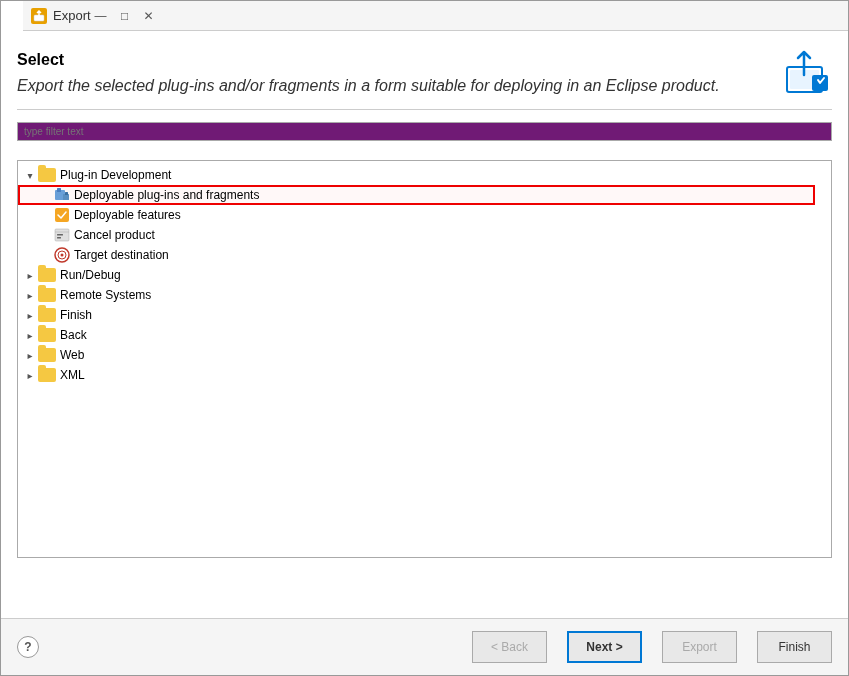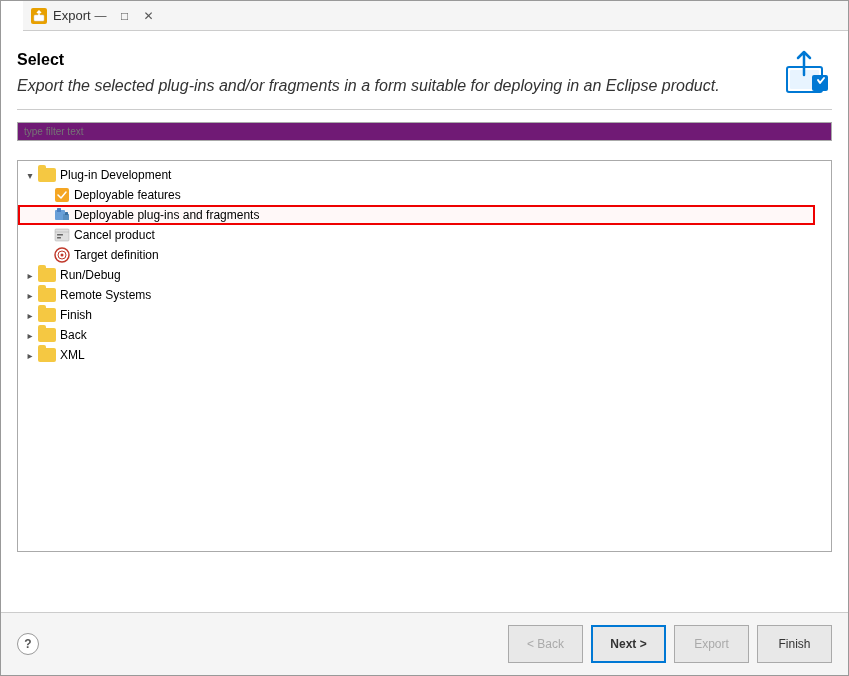--- a/index.html
+++ b/index.html
@@ -204,28 +204,28 @@
       font-weight: bold;
       color: #555;
       cursor: pointer;
       display: flex;
       align-items: center;
       justify-content: center;
     }
     .btn-spacer { flex: 1; }
     .dialog-btn {
       min-width: 75px;
-      height: 38px;
+      height: 32px;
       border: 1px solid #aaa;
       background: #e8e8e8;
       font-size: 12px;
       color: #333;
       cursor: pointer;
       padding: 0 12px;
-      margin-left: 8px;
+      margin-left: 20px;
       display: flex;
       align-items: center;
       justify-content: center;
     }
     .dialog-btn.primary {
       border: 2px solid #0078d4;
       background: #e8e8e8;
       font-weight: bold;
     }
     .dialog-btn.disabled {
@@ -294,59 +294,59 @@
 
     <div class="tree-container">
       <div class="tree-inner">
 
         <div class="tree-item">
           <span class="expand-btn open"></span>
           <div class="folder-icon"></div>
           <span class="item-label">Plug-in Development</span>
         </div>
 
-        <div class="tree-item indent-1">
-          <span class="expand-spacer"></span>
-          <svg class="svg-icon" viewBox="0 0 16 16">
-            <rect x="1" y="1" width="14" height="14" rx="2" fill="#f5a623"></rect>
-            <path d="M4 8 L7 11 L12 5" stroke="white" stroke-width="1.5" fill="none" stroke-linecap="round" stroke-linejoin="round"></path>
-          </svg>
-          <span class="item-label">Deployable features</span>
-        </div>
-
         <div class="tree-item indent-1 highlighted">
           <span class="expand-spacer"></span>
           <svg class="svg-icon" viewBox="0 0 16 16">
             <rect x="1" y="3" width="10" height="10" rx="1" fill="#6a9fd8"></rect>
             <rect x="3" y="1" width="4" height="4" rx="0.5" fill="#4a7fc0"></rect>
             <rect x="9" y="7" width="6" height="6" rx="0.5" fill="#5b8ec0"></rect>
             <rect x="11" y="5" width="3" height="3" rx="0.5" fill="#3a6ea0"></rect>
           </svg>
           <span class="item-label">Deployable plug-ins and fragments</span>
         </div>
 
         <div class="tree-item indent-1">
           <span class="expand-spacer"></span>
           <svg class="svg-icon" viewBox="0 0 16 16">
+            <rect x="1" y="1" width="14" height="14" rx="2" fill="#f5a623"></rect>
+            <path d="M4 8 L7 11 L12 5" stroke="white" stroke-width="1.5" fill="none" stroke-linecap="round" stroke-linejoin="round"></path>
+          </svg>
+          <span class="item-label">Deployable features</span>
+        </div>
+
+        <div class="tree-item indent-1">
+          <span class="expand-spacer"></span>
+          <svg class="svg-icon" viewBox="0 0 16 16">
             <rect x="1" y="2" width="14" height="12" rx="1" fill="#e0e0e0" stroke="#aaa" stroke-width="0.5"></rect>
             <line x1="1" y1="5" x2="15" y2="5" stroke="#aaa" stroke-width="0.5"></line>
             <rect x="3" y="7" width="6" height="1.5" rx="0.5" fill="#666"></rect>
             <rect x="3" y="10" width="4" height="1.5" rx="0.5" fill="#666"></rect>
           </svg>
           <span class="item-label">Cancel product</span>
         </div>
 
         <div class="tree-item indent-1">
           <span class="expand-spacer"></span>
           <svg class="svg-icon" viewBox="0 0 16 16">
             <circle cx="8" cy="8" r="7" fill="none" stroke="#c0392b" stroke-width="1.5"></circle>
             <circle cx="8" cy="8" r="4" fill="none" stroke="#c0392b" stroke-width="1"></circle>
             <circle cx="8" cy="8" r="1.5" fill="#c0392b"></circle>
           </svg>
-          <span class="item-label">Target definition</span>
+          <span class="item-label">Target destination</span>
         </div>
 
         <div class="tree-item">
           <span class="expand-btn closed"></span>
           <div class="folder-icon"></div>
           <span class="item-label">Run/Debug</span>
         </div>
 
         <div class="tree-item">
           <span class="expand-btn closed"></span>
@@ -359,20 +359,25 @@
           <div class="folder-icon"></div>
           <span class="item-label">Finish</span>
         </div>
 
         <div class="tree-item">
           <span class="expand-btn closed"></span>
           <div class="folder-icon"></div>
           <span class="item-label">Back</span>
         </div>
 
+        <div class="tree-item">
+          <span class="expand-btn closed"></span>
+          <div class="folder-icon"></div>
+          <span class="item-label">Web</span>
+        </div>
 
 
         <div class="tree-item">
           <span class="expand-btn closed"></span>
           <div class="folder-icon"></div>
           <span class="item-label">XML</span>
         </div>
 
       </div>
     </div>

